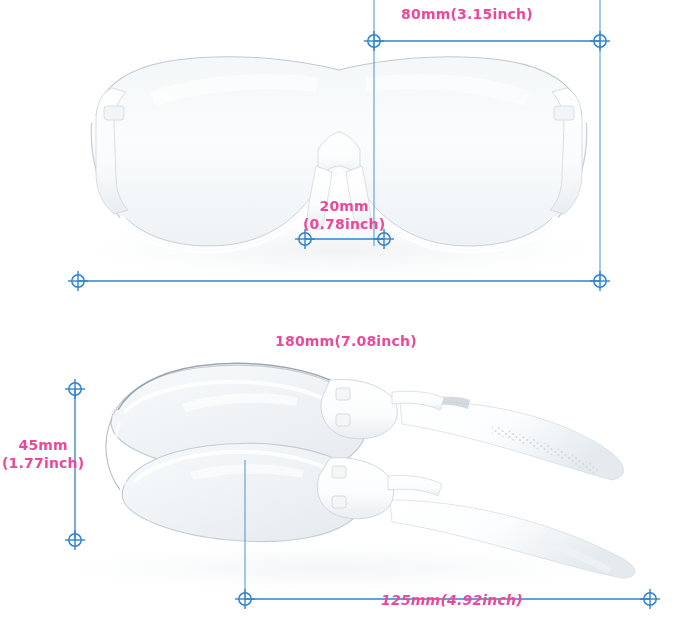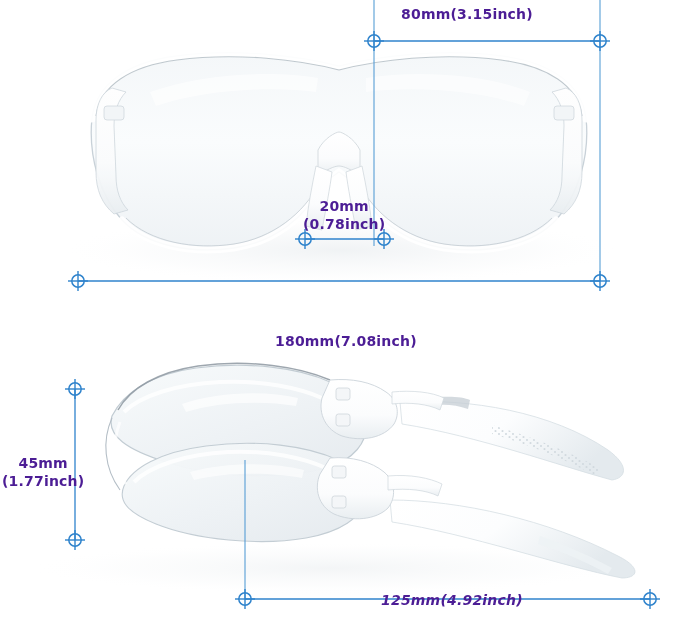--- a/index.html
+++ b/index.html
@@ -15,34 +15,34 @@
     font-family: "DejaVu Sans", "Liberation Sans", sans-serif;
   }
   #stage {
     position: absolute;
     inset: 0;
     width: 679px;
     height: 634px;
   }
   .dim-label {
     position: absolute;
-    color: #4c1d95;
+    color: #ec4899;
     font-family: "DejaVu Sans", "Liberation Sans", sans-serif;
     font-size: 14px;
     font-weight: bold;
     letter-spacing: 0.2px;
     white-space: pre;
     line-height: 1.25;
     text-align: center;
     user-select: none;
   }
   #label-top-width   { left: 401px; top: 6px; }
   #label-bridge      { left: 303px; top: 198px; text-align: center; }
   #label-total-width { left: 275px; top: 285px; margin-top: 48px; }
-  #label-height      { left: 2px;  top: 455px; }
+  #label-height      { left: 2px;  top: 437px; }
   #label-depth       { left: 381px; top: 592px; font-style: italic; }
 </style>
 </head>
 <body>
 
 <svg id="stage" viewBox="0 0 679 634" width="679" height="634" xmlns="http://www.w3.org/2000/svg">
 
   <defs>
     <linearGradient id="lensGradTop" x1="0" y1="0" x2="0" y2="1">
       <stop offset="0%" stop-color="#f4f7f9"></stop>

